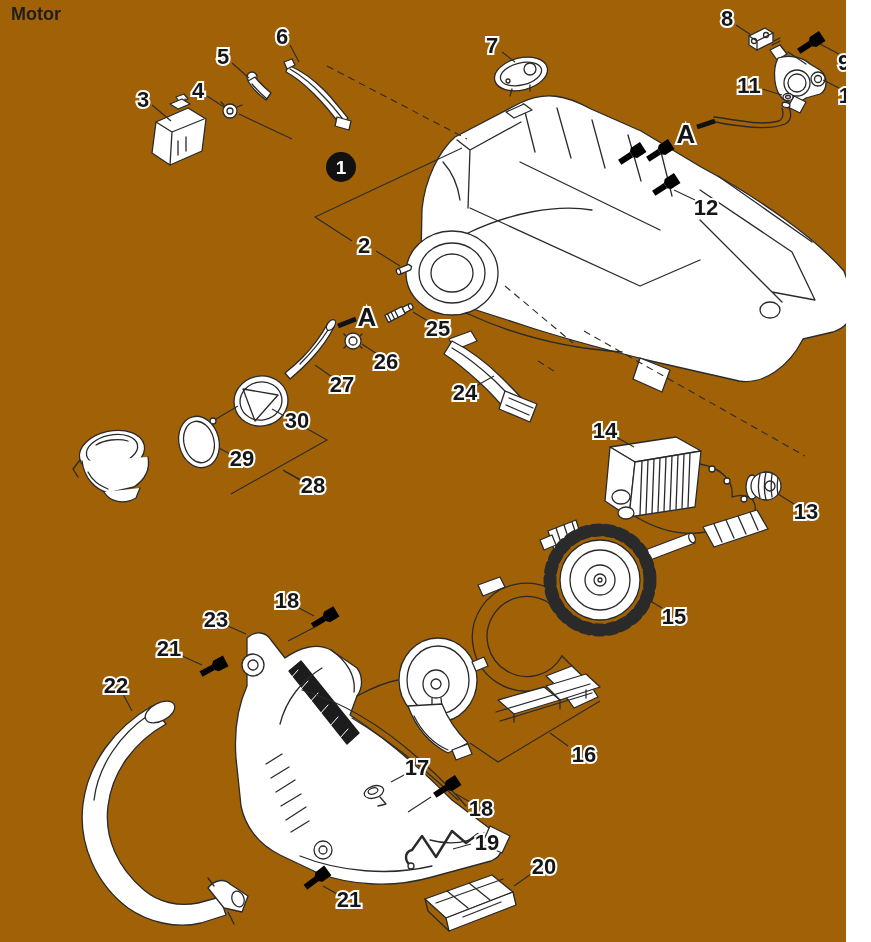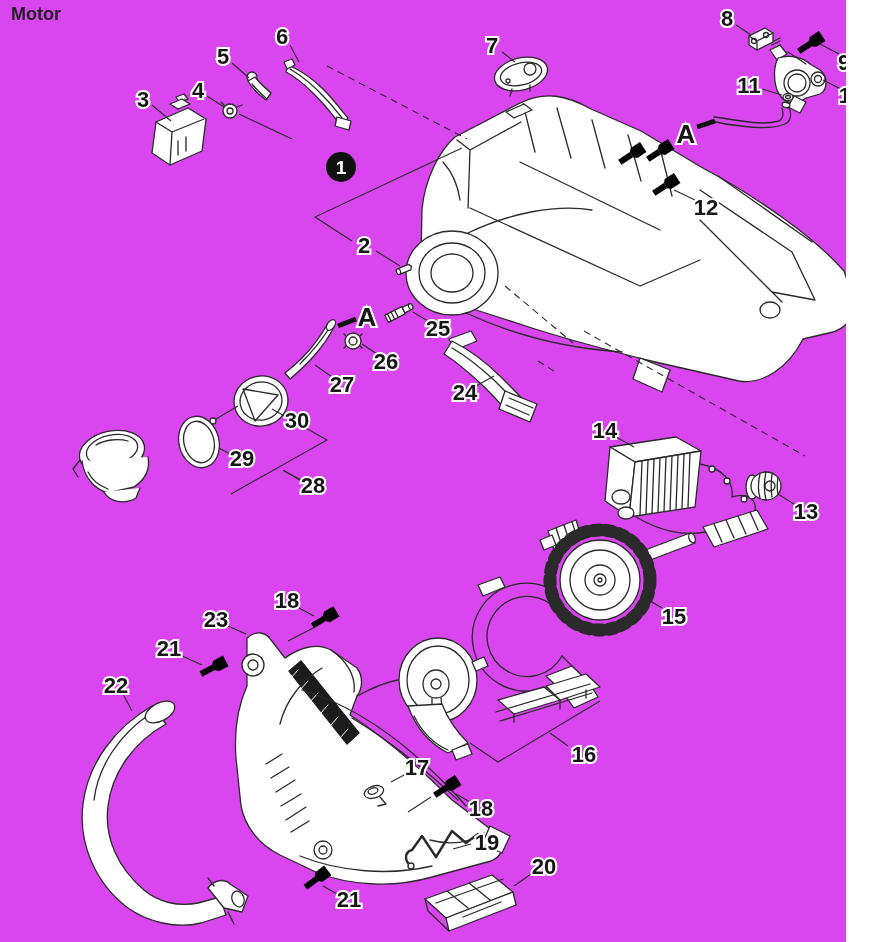--- a/index.html
+++ b/index.html
@@ -1,16 +1,16 @@
 <!DOCTYPE html>
 <html><head>
 <meta charset="utf-8">
 <style>
   html,body{margin:0;padding:0;background:#ffffff;}
-  #stage{position:relative;width:846px;height:942px;background:#d946ef;overflow:hidden;
+  #stage{position:relative;width:846px;height:942px;background:#a16207;overflow:hidden;
          font-family:"Liberation Sans",sans-serif;}
   svg{display:block}
   .part path,.part ellipse,.part circle,.part line,.part polyline{
     fill:none;stroke:#2a2a2a;stroke-width:1.3;stroke-linejoin:round;stroke-linecap:round;}
   .part .pf{fill:#ffffff;}
   .part .dark{fill:#1c1c1c;stroke:#1c1c1c;}
   .part .hatchw{stroke:#ffffff;stroke-width:1;}
   .part .fins{fill:none;stroke:#2a2a2a;stroke-width:13;stroke-dasharray:6.5 6.2;}
   .leader-line{fill:none;stroke:#2b2b2b;stroke-width:1.1;}
   .dash-line{fill:none;stroke:#2b2b2b;stroke-width:1.1;stroke-dasharray:7 5;}

